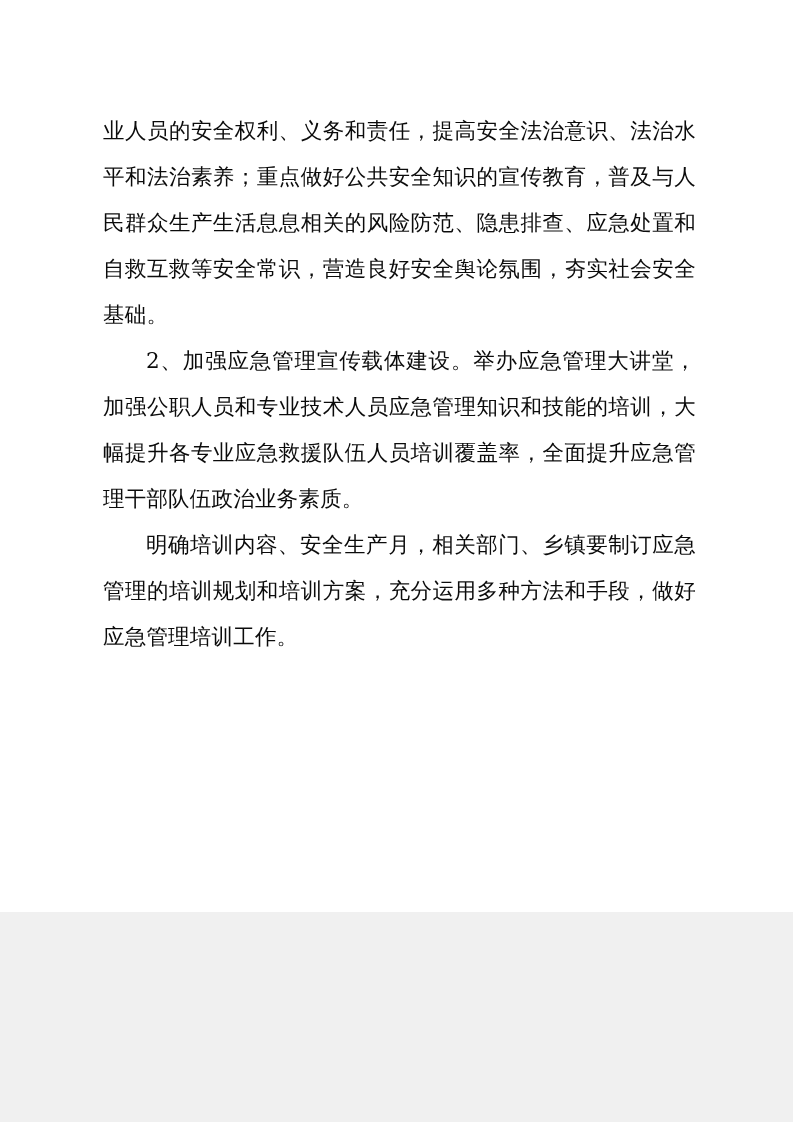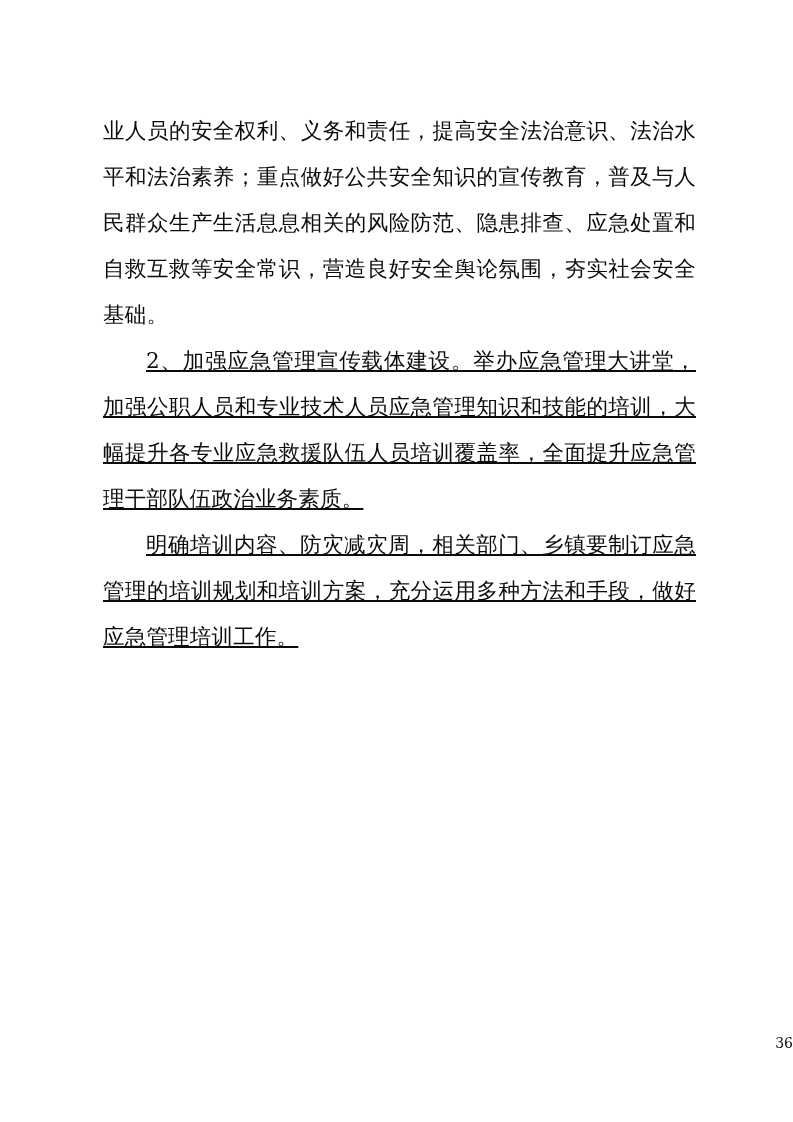--- a/index.html
+++ b/index.html
@@ -2,21 +2,21 @@
 <html><head>
 <meta charset="utf-8">
 <style>
   html, body {
     margin: 0;
     padding: 0;
     background: #f0f0f0;
   }
   .page {
     width: 793px;
-    height: 1122px;
+    height: 912px;
     background: #ffffff;
     position: relative;
     margin: 0 auto;
     box-sizing: border-box;
     overflow: hidden;
   }
   .content {
     position: absolute;
     left: 103px;
     top: 108px;
@@ -27,36 +27,35 @@
     font-size: 21.5px;
     line-height: 46px;
     color: #0b0b0b;
     text-align: justify;
     text-justify: inter-ideograph;
     margin: 0;
     letter-spacing: 0.2px;
   }
   .indent {
     text-indent: 43px;
-    text-decoration: underline;
   }
   .page-number {
     position: absolute;
     left: 0;
     right: 0;
     top: 1035px;
     text-align: right;
     font-family: "DejaVu Serif", "Liberation Serif", serif;
     font-size: 14px;
     color: #111111;
   }
 </style>
 </head>
 <body>
 
 <div class="page">
   <div class="content">
     <p class="para">业人员的安全权利、义务和责任，提高安全法治意识、法治水平和法治素养；重点做好公共安全知识的宣传教育，普及与人民群众生产生活息息相关的风险防范、隐患排查、应急处置和自救互救等安全常识，营造良好安全舆论氛围，夯实社会安全基础。</p>
     <p class="para indent">2、加强应急管理宣传载体建设。举办应急管理大讲堂，加强公职人员和专业技术人员应急管理知识和技能的培训，大幅提升各专业应急救援队伍人员培训覆盖率，全面提升应急管理干部队伍政治业务素质。</p>
-    <p class="para indent">明确培训内容、防灾减灾周，相关部门、乡镇要制订应急管理的培训规划和培训方案，充分运用多种方法和手段，做好应急管理培训工作。</p>
+    <p class="para indent">明确培训内容、安全生产月，相关部门、乡镇要制订应急管理的培训规划和培训方案，充分运用多种方法和手段，做好应急管理培训工作。</p>
   </div>
   <div class="page-number">36</div>
 </div>
 
 </body></html>

